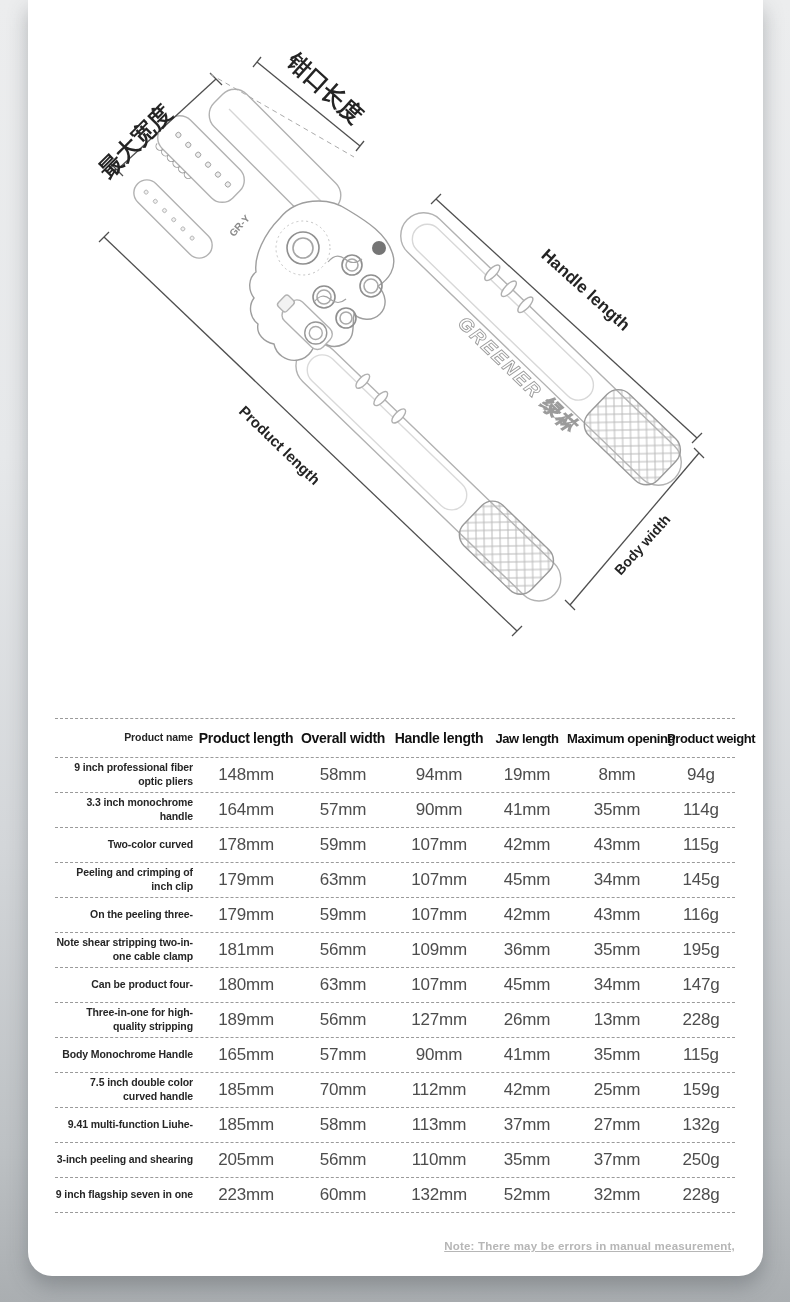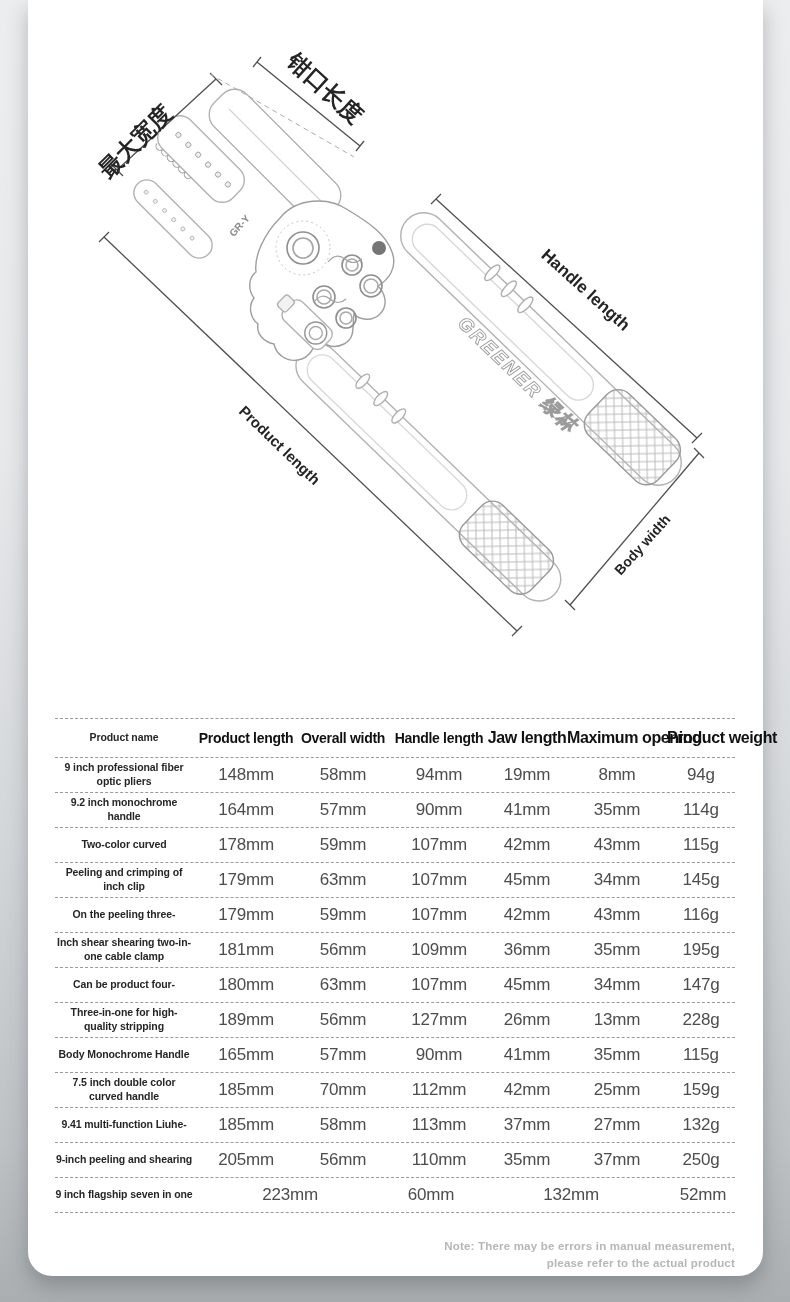--- a/index.html
+++ b/index.html
@@ -18,34 +18,34 @@
 
   
   .spec-table{position:absolute;top:718px;left:27px;width:680px;}
   .trow{
     display:grid;
     grid-template-columns:142px 98px 96px 96px 80px 100px 68px;
     align-items:center;
     border-top:1px dashed #9a9a9a;
     min-height:34px;
   }
-  .trow:last-child{border-bottom:1px dashed #9a9a9a;gap:44px;}
+  .trow:last-child{border-bottom:1px dashed #9a9a9a;}
   .thead{min-height:38px;}
   .cell{text-align:center;white-space:nowrap;}
-  .cell.name{text-align:center;white-space:normal;padding-right:4px;}
+  .cell.name{text-align:right;white-space:normal;padding-right:4px;}
   .th-name{font-size:16.5px;font-weight:bold;color:#111;letter-spacing:-.2px;}
   .th-big{font-size:14px;font-weight:bold;color:#111;letter-spacing:-.3px;}
-  .th-small{font-size:16px;font-weight:bold;color:#111;letter-spacing:-.4px;}
+  .th-small{font-size:13px;font-weight:bold;color:#111;letter-spacing:-.4px;}
   .name{font-size:10.5px;font-weight:bold;color:#262626;line-height:1.3;letter-spacing:-.1px;}
   .val{font-size:17px;color:#4d4d4d;letter-spacing:-.2px;}
 
   
   .note{
     position:absolute;top:1238px;right:28px;text-align:right;
-    font-size:11.5px;font-weight:bold;color:#b6b6b6;line-height:1.45;letter-spacing:.2px;
+    font-size:11.5px;font-weight:bold;color:#b6b6b6;line-height:1.45;letter-spacing:.2px;text-decoration:underline;
   }
 </style>
 </head>
 <body>
 
 <div class="card">
 
   <div class="diagram">
     <svg viewBox="0 0 735 700" width="735" height="700">
       <defs>
@@ -189,21 +189,21 @@
         <div class="cell name">9 inch professional fiber optic pliers</div>
         <div class="cell val">148mm</div>
         <div class="cell val">58mm</div>
         <div class="cell val">94mm</div>
         <div class="cell val">19mm</div>
         <div class="cell val">8mm</div>
         <div class="cell val">94g</div>
       </div>
 
       <div class="trow">
-        <div class="cell name">9.2 inch monochrome handle</div>
+        <div class="cell name">3.3 inch monochrome handle</div>
         <div class="cell val">164mm</div>
         <div class="cell val">57mm</div>
         <div class="cell val">90mm</div>
         <div class="cell val">41mm</div>
         <div class="cell val">35mm</div>
         <div class="cell val">114g</div>
       </div>
 
       <div class="trow">
         <div class="cell name">Two-color curved</div>
@@ -229,21 +229,21 @@
         <div class="cell name">On the peeling three-</div>
         <div class="cell val">179mm</div>
         <div class="cell val">59mm</div>
         <div class="cell val">107mm</div>
         <div class="cell val">42mm</div>
         <div class="cell val">43mm</div>
         <div class="cell val">116g</div>
       </div>
 
       <div class="trow">
-        <div class="cell name">Inch shear shearing two-in-one cable clamp</div>
+        <div class="cell name">Note shear stripping two-in-one cable clamp</div>
         <div class="cell val">181mm</div>
         <div class="cell val">56mm</div>
         <div class="cell val">109mm</div>
         <div class="cell val">36mm</div>
         <div class="cell val">35mm</div>
         <div class="cell val">195g</div>
       </div>
 
       <div class="trow">
         <div class="cell name">Can be product four-</div>
@@ -289,21 +289,21 @@
         <div class="cell name">9.41 multi-function Liuhe-</div>
         <div class="cell val">185mm</div>
         <div class="cell val">58mm</div>
         <div class="cell val">113mm</div>
         <div class="cell val">37mm</div>
         <div class="cell val">27mm</div>
         <div class="cell val">132g</div>
       </div>
 
       <div class="trow">
-        <div class="cell name">9-inch peeling and shearing</div>
+        <div class="cell name">3-inch peeling and shearing</div>
         <div class="cell val">205mm</div>
         <div class="cell val">56mm</div>
         <div class="cell val">110mm</div>
         <div class="cell val">35mm</div>
         <div class="cell val">37mm</div>
         <div class="cell val">250g</div>
       </div>
 
       <div class="trow">
         <div class="cell name">9 inch flagship seven in one</div>
@@ -313,15 +313,14 @@
         <div class="cell val">52mm</div>
         <div class="cell val">32mm</div>
         <div class="cell val">228g</div>
       </div>
     </div>
 
   </div>
 
   <div class="note">
     <div>Note: There may be errors in manual measurement,</div>
-    <div>please refer to the actual product</div>
   </div>
 </div>
 
 </body></html>

